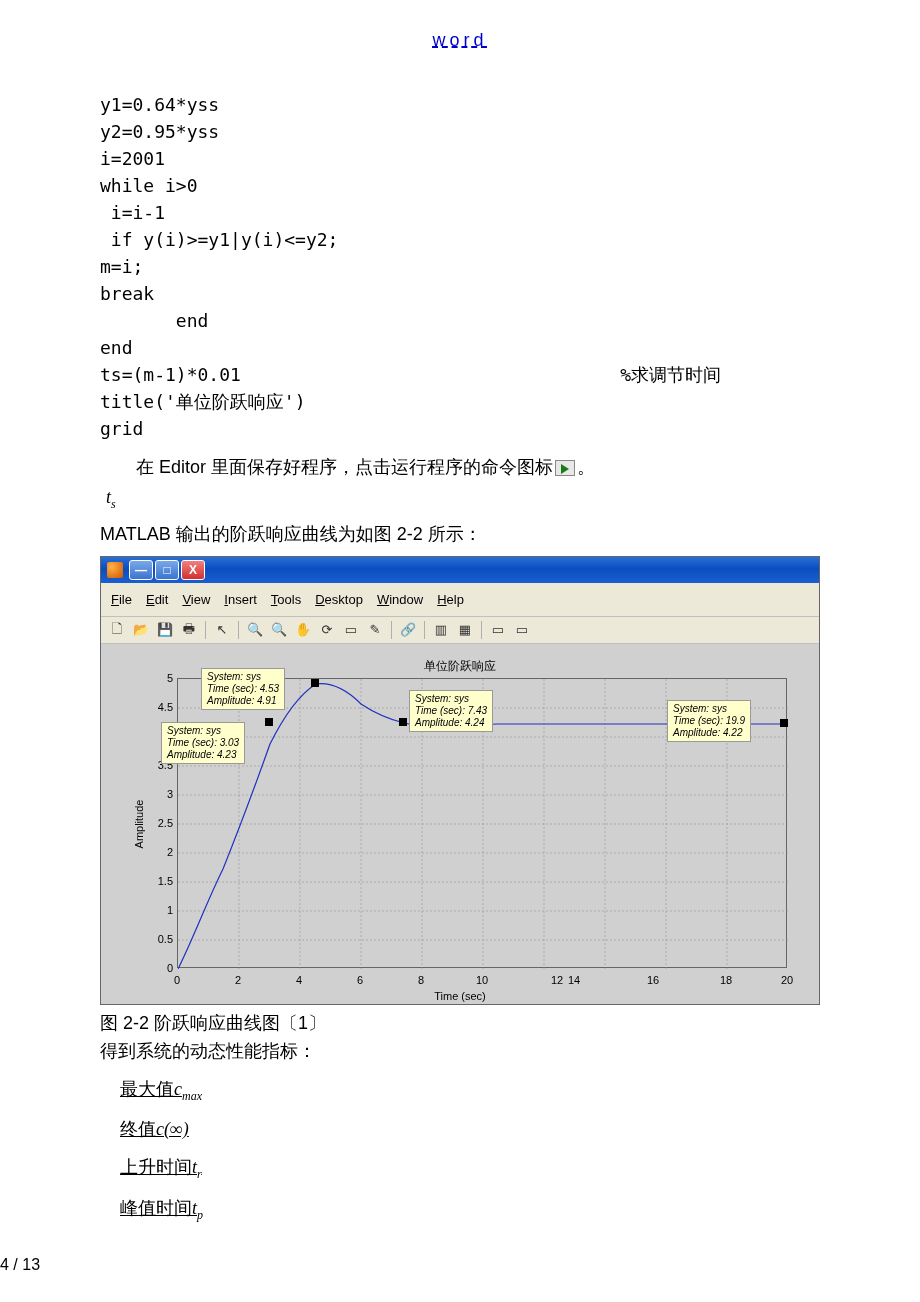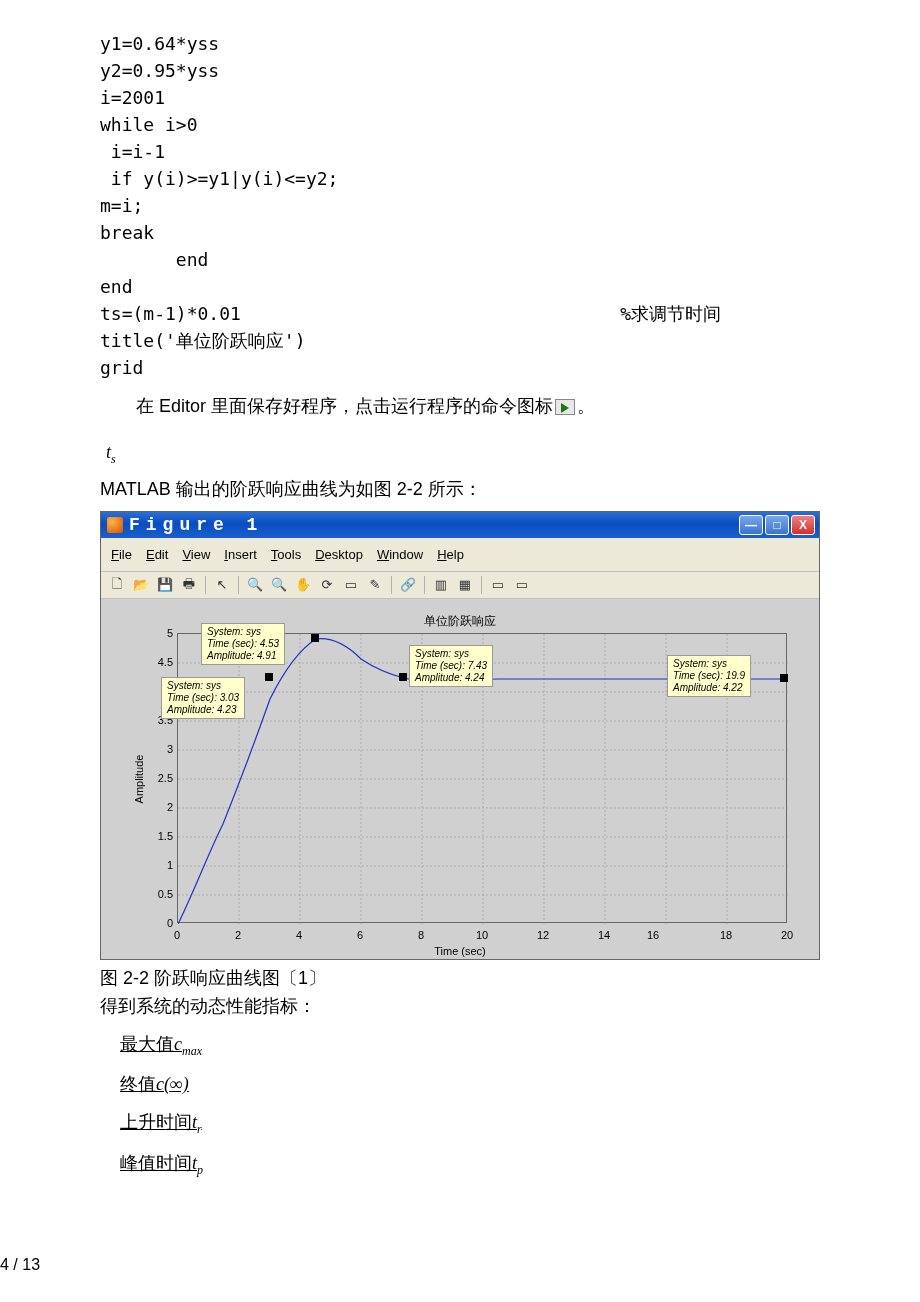--- a/index.html
+++ b/index.html
@@ -52,21 +52,21 @@
     position: absolute;
     left: 5px; top: 3px;
     border-left: 8px solid #1a7a1a;
     border-top: 5px solid transparent;
     border-bottom: 5px solid transparent;
   }
   .formula-ts {
     font-style: italic;
     font-family: "Times New Roman", serif;
     font-size: 18px;
-    margin: 20px 0 8px 6px;
+    margin: 4px 0 8px 6px;
   }
   .formula-ts sub { font-size: 12px; font-style: italic; }
   .formula-inline { font-style: italic; font-family: "Times New Roman", serif; }
   .formula-inline sub { font-size: 12px; }
 
   
   .figwin {
     width: 720px;
     border: 1px solid #666;
     margin-top: 6px;
@@ -224,20 +224,23 @@
     position: absolute;
     bottom: 28px;
     left: 0; right: 0;
     font-size: 16px;
   }
 </style>
 </head>
 <body>
 
 <div class="page">
+  <div class="header-link">
+    <span>word</span>
+  </div>
 
   <div class="code-block"><span>y1=0.64*yss</span>
 <span>y2=0.95*yss</span>
 <span>i=2001</span>
 <span>while i&gt;0</span>
 <span> i=i-1</span>
 <span> if y(i)&gt;=y1|y(i)&lt;=y2;</span>
 <span>m=i;</span>
 <span>break</span>
 <span>       end</span>
@@ -252,21 +255,20 @@
 
   <div class="formula-ts">
     <span>t</span><sub>s</sub>
   </div>
 
   <div class="body-text">MATLAB 输出的阶跃响应曲线为如图 2-2 所示：</div>
 
   <div class="figwin">
     <div class="titlebar">
       <div class="mat-icon"></div>
-      <div class="title-text">Figure 1</div>
       <div class="winbtns">
         <div class="winbtn min">—</div>
         <div class="winbtn max">□</div>
         <div class="winbtn close">X</div>
       </div>
     </div>
     <div class="menubar">
       <span><span class="ul">F</span>ile</span>
       <span><span class="ul">E</span>dit</span>
       <span><span class="ul">V</span>iew</span>
@@ -343,22 +345,22 @@
       <div class="tick-y" style="top:92px">4</div>
       <div class="tick-y" style="top:63px">4.5</div>
       <div class="tick-y" style="top:34px">5</div>
 
       <div class="tick-x" style="left:76px">0</div>
       <div class="tick-x" style="left:137px">2</div>
       <div class="tick-x" style="left:198px">4</div>
       <div class="tick-x" style="left:259px">6</div>
       <div class="tick-x" style="left:320px">8</div>
       <div class="tick-x" style="left:381px">10</div>
-      <div class="tick-x" style="left:442px">12</div>
-      <div class="tick-x" style="left:503px">14</div>
+      <div class="tick-x" style="left:456px">12</div>
+      <div class="tick-x" style="left:473px">14</div>
       <div class="tick-x" style="left:552px">16</div>
       <div class="tick-x" style="left:625px">18</div>
       <div class="tick-x" style="left:686px">20</div>
 
       <div class="datatip" style="left:100px;top:24px">
         <div>System: sys</div>
         <div>Time (sec): 4.53</div>
         <div>Amplitude: 4.91</div>
       </div>
       <div class="datapoint" style="left:214px;top:39px"></div>

